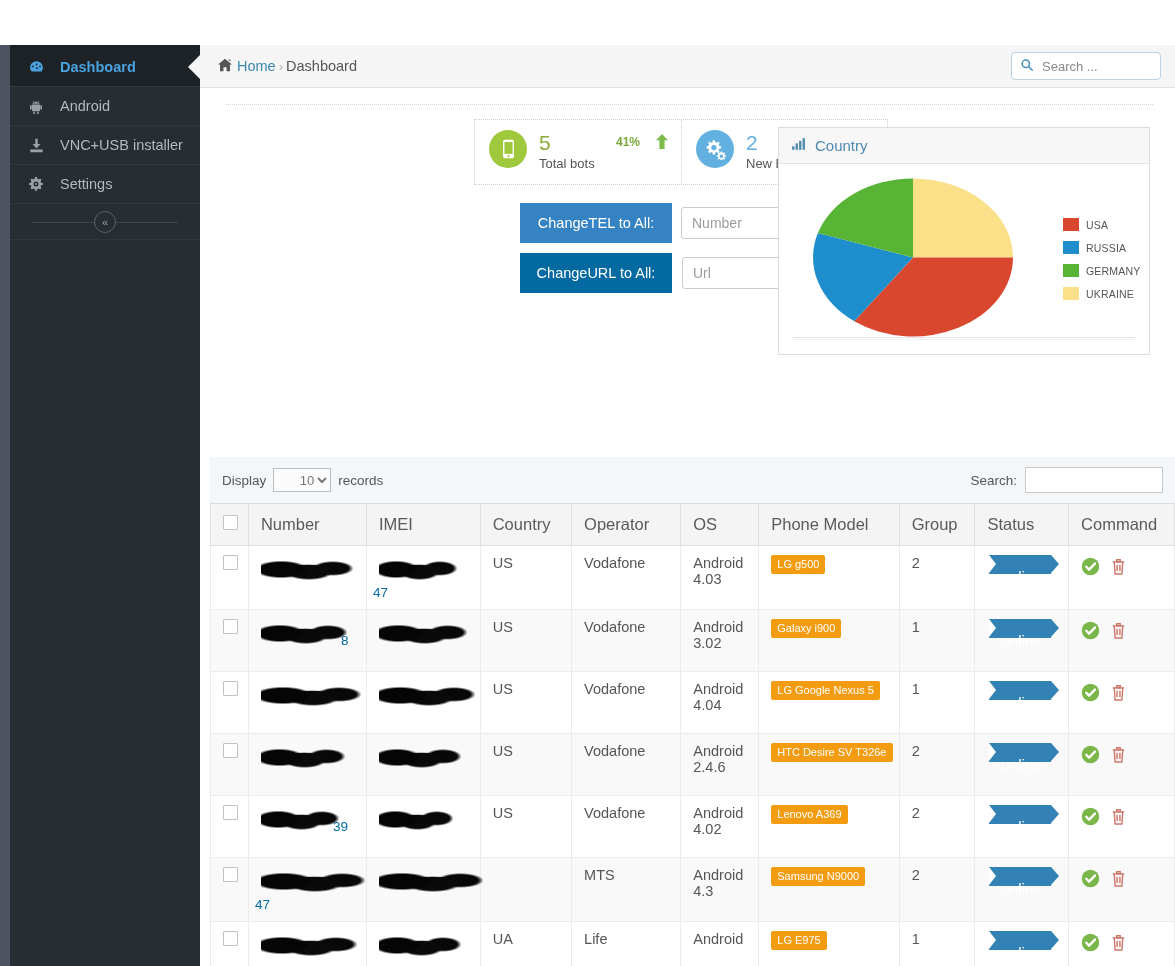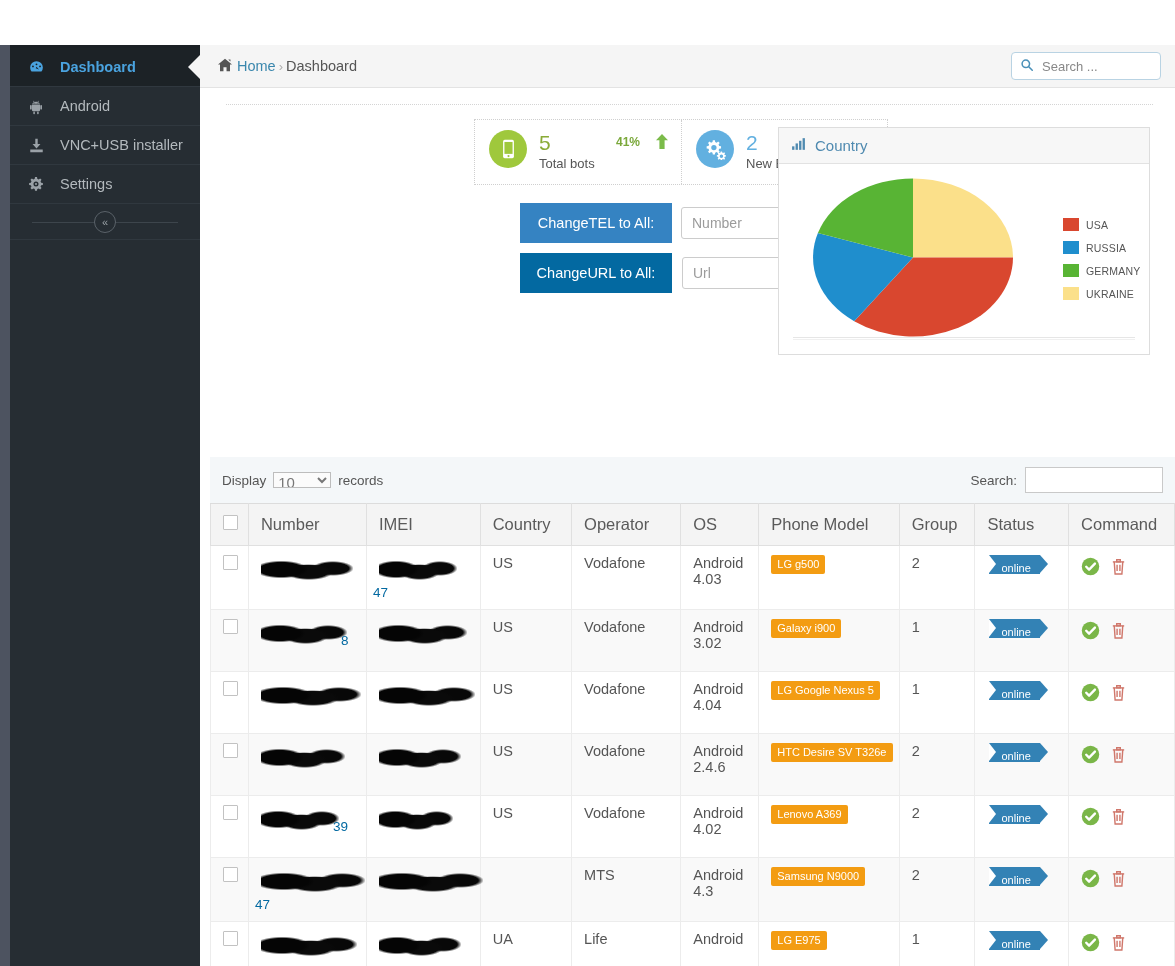--- a/index.html
+++ b/index.html
@@ -210,23 +210,24 @@
   
   .table-area {
     position: absolute; left: 10px; top: 412px; width: 965px;
   }
   .table-toolbar {
     height: 46px; background: #f4f7f9; position: relative;
     display: flex; align-items: center; padding-left: 12px;
   }
   .display-lbl { font-size: 13.5px; color: #555; }
   .sel-records {
-    margin: 0 7px; height: 16px; width: 58px; font-size: 15px;
+    margin: 0 7px; height: 24px; width: 58px; font-size: 13px;
     border: 1px solid #bdbdbd; background: #fbfbfb; color: #777;
     font-family: "Liberation Sans", sans-serif;
+    text-align: right;
   }
   .records-lbl { font-size: 13.5px; color: #555; }
   .search-grp {
     position: absolute; right: 12px; top: 10px;
     display: flex; align-items: center; gap: 8px;
   }
   .search-lbl { font-size: 13.5px; color: #555; }
   .search-inp {
     width: 138px; height: 26px; border: 1px solid #c9c9c9; background: #fff;
     font-size: 13px; padding: 0 6px; outline: none;
@@ -274,22 +275,22 @@
   .redact.tall { height: 26px; }
   .redact-digits { font-size: 13.5px; color: #0369a1; position: relative; left: -6px; }
 
   .badge-model {
     display: inline-block; background: #f39c12; color: #ffffff;
     font-size: 11px; padding: 3px 6px 4px 6px; border-radius: 2px;
     white-space: nowrap; line-height: 1.1;
   }
   .ribbon {
     display: inline-block; position: relative; background: #3382b5;
-    color: #fff; font-size: 11px; height: 19px; line-height: 19px;
-    padding: 4px 9px 0 12px; margin-left: 2px;
+    color: #fff; font-size: 15px; height: 19px; line-height: 19px;
+    padding: 12px 9px 0 12px; margin-left: 2px;
   }
   .ribbon::before {
     content: ""; position: absolute; left: 0; top: 0;
     border-left: 7px solid #fff; border-top: 9.5px solid transparent;
     border-bottom: 9.5px solid transparent;
   }
   .ribbon::after {
     content: ""; position: absolute; right: -8px; top: 0;
     border-left: 8px solid #3382b5; border-top: 9.5px solid transparent;
     border-bottom: 9.5px solid transparent;

